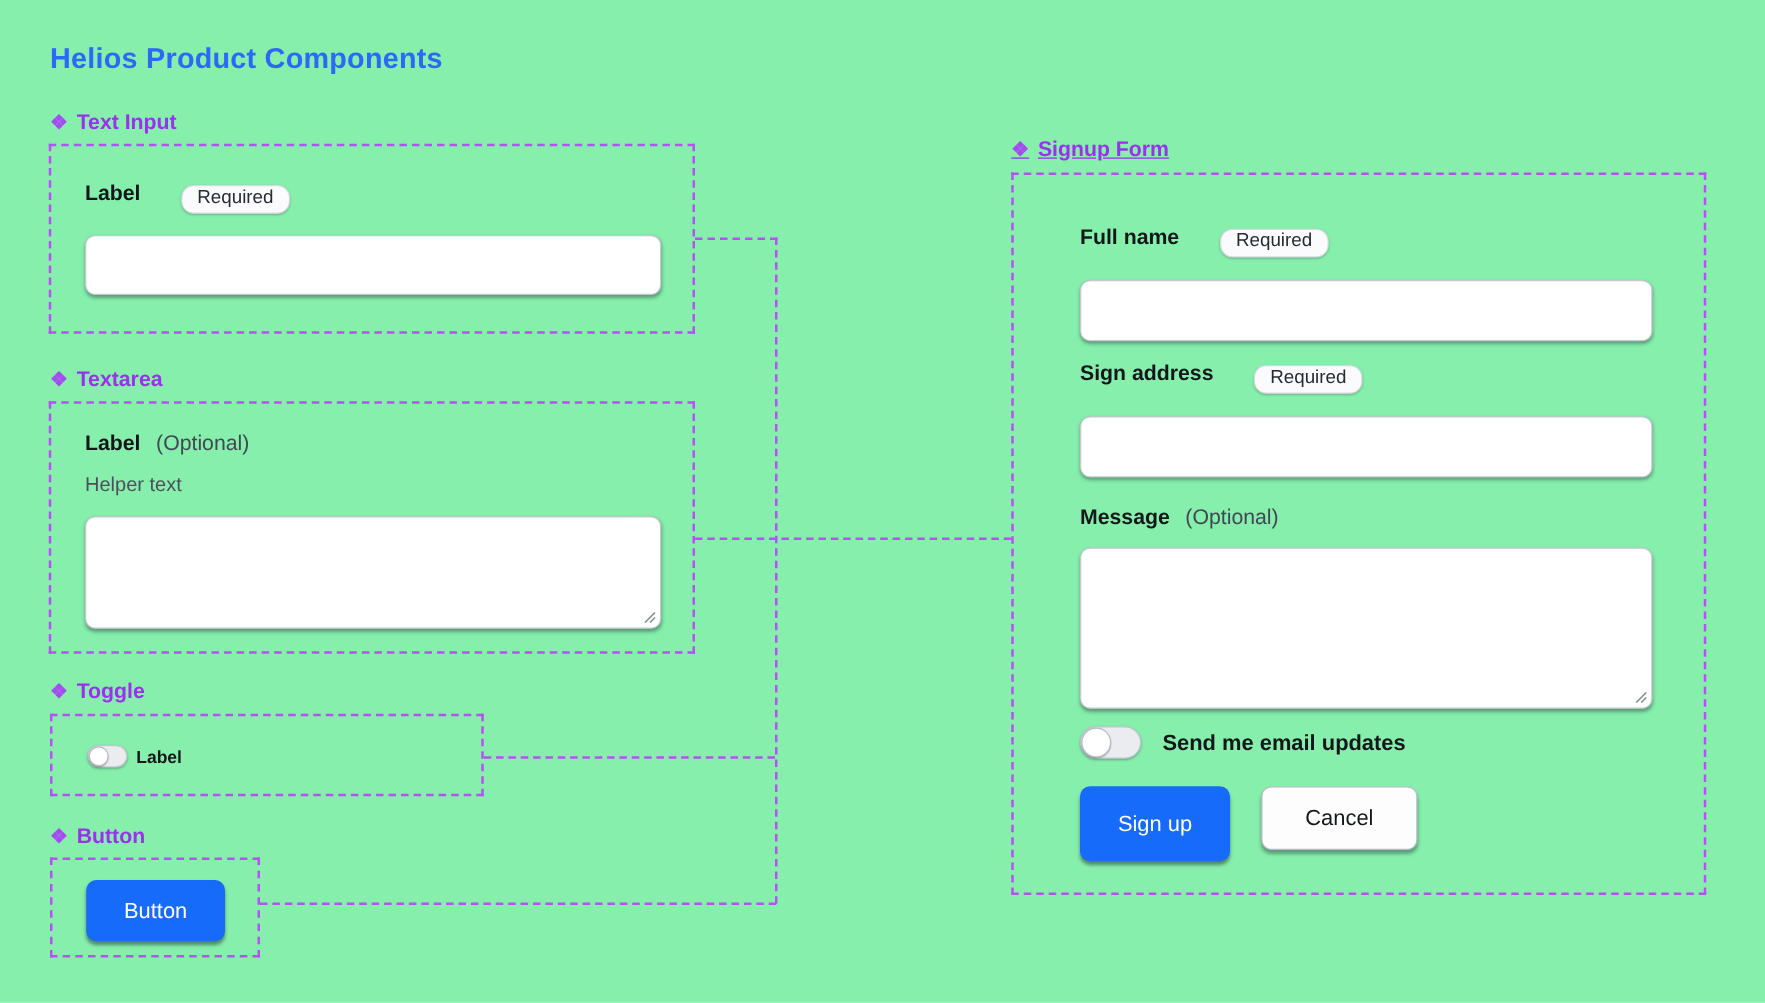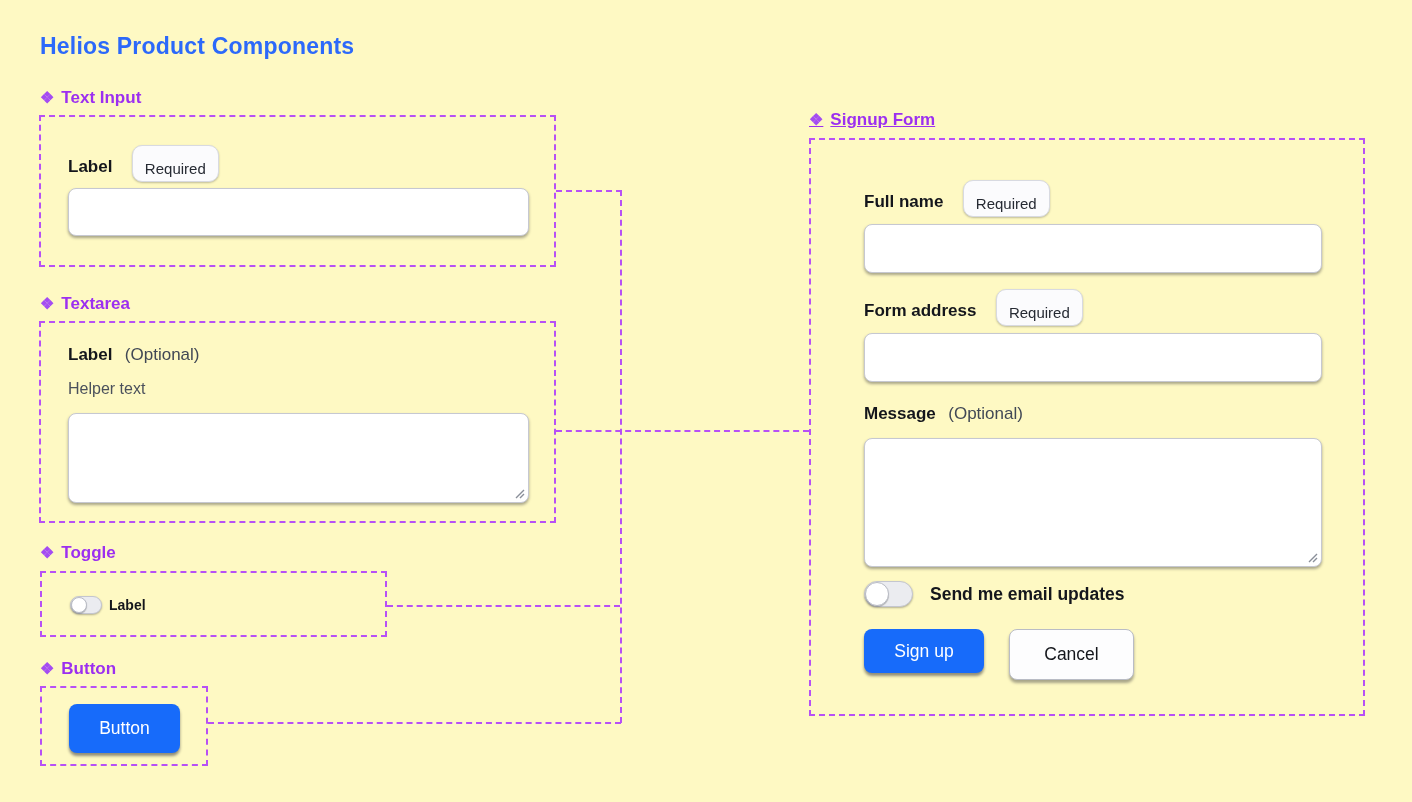--- a/index.html
+++ b/index.html
@@ -1,37 +1,37 @@
 <!DOCTYPE html>
 <html><head>
 <meta charset="utf-8">
 <style>
   * { margin:0; padding:0; box-sizing:border-box; }
   html,body { width:1412px; height:802px; }
   body { font-family:"Liberation Sans", sans-serif; }
-  #canvas { position:relative; width:1412px; height:802px; background:#fef9c3; overflow:hidden; }
+  #canvas { position:relative; width:1412px; height:802px; background:#86efac; overflow:hidden; }
 
   .section-title { position:absolute; font-size:23px; font-weight:700; letter-spacing:.2px; }
   .title-left  { color:#2c69fa; }
   .title-right { color:#14161b; }
 
   .comp-label { position:absolute; font-size:17px; font-weight:700; color:#9c2ff0; white-space:nowrap; }
   .comp-label .cicon { color:#a44cf2; margin-right:7px; font-size:16px; }
 
   .dashed-box { position:absolute; border:2px dashed #b750f5; }
   .hline { position:absolute; height:0; border-top:2px dashed #b750f5; }
   .vline { position:absolute; width:0;  border-left:2px dashed #b750f5; }
 
   .field-label { font-size:17px; font-weight:700; color:#14161c; }
   .muted   { font-weight:400; color:#414855; }
   .helper  { font-size:16px; color:#4b515c; }
 
   .badge { display:inline-block; background:#fbfbfd; border:1.5px solid #d8dae1; border-radius:10px;
-           padding:14px 12px 4px; font-size:15px; color:#262a33; box-shadow:0 1px 2px rgba(10,10,25,.25);
-           margin-left:15px; vertical-align:-2px; }
+           padding:0 12px 4px; font-size:15px; color:#262a33; box-shadow:0 1px 2px rgba(10,10,25,.25);
+           margin-left:28px; vertical-align:-2px; }
 
   .txt-input, .txt-area { position:absolute; background:#fff; border:1px solid #c6c8d1; border-radius:8px;
            box-shadow:0 2px 3px rgba(10,10,25,.35); font-family:"Liberation Sans",sans-serif; font-size:16px;
            padding:8px 12px; color:#14161c; outline:none; }
   .txt-area { resize:none; }
 
   .resize-icon { position:absolute; width:12px; height:12px; pointer-events:none; }
 
   .btn-primary { position:absolute; background:#176bfa; color:#fff; border:none; border-radius:8px;
            font-family:"Liberation Sans",sans-serif; font-size:17.5px; font-weight:400;
@@ -110,36 +110,36 @@
 
   <div class="dashed-box" style="left:809px; top:138px; width:556px; height:578px;">
 
     <div class="row" style="left:53px; top:40px;text-align:center;">
       <span class="field-label">Full name</span>
       <span class="badge">Required</span>
     </div>
     <input class="txt-input" style="left: 53px; top: 84px; width: 458px; height: 49px;" value="">
 
     <div class="row" style="left:53px; top:149px;">
-      <span class="field-label">Form address</span>
+      <span class="field-label">Sign address</span>
       <span class="badge">Required</span>
     </div>
     <input class="txt-input" style="left: 53px; top: 193px; width: 458px; height: 49px;" value="">
 
     <div class="row" style="left:53px; top:264px;">
       <span class="field-label">Message</span>
       <span class="field-label muted" style="margin-left:8px;">(Optional)</span>
     </div>
     <textarea class="txt-area" style="left: 53px; top: 298px; width: 458px; height: 129px;"></textarea>
     <svg class="resize-icon" style="left:495px; top:411px;" viewBox="0 0 12 12">
       <path d="M3 11 L11 3 M7 11 L11 7" stroke="#8a8f99" stroke-width="1.4" fill="none"></path>
     </svg>
 
     <div class="toggle" style="left:53px; top:441px; width:49px; height:26px;">
       <div class="knob" style="width:24px; height:24px;"></div>
     </div>
     <div class="row field-label" style="left:119px; top:444px; font-size:17.5px;">Send me email updates</div>
 
-    <button class="btn-primary" style="left:53px; top:489px; width:120px; height:44px;">Sign up</button>
+    <button class="btn-primary" style="left:53px; top:489px; width:120px; height:60px;">Sign up</button>
     <button class="btn-secondary" style="left:198px; top:489px; width:125px; height:51px;">Cancel</button>
   </div>
 
 </div>
 
 </body></html>

